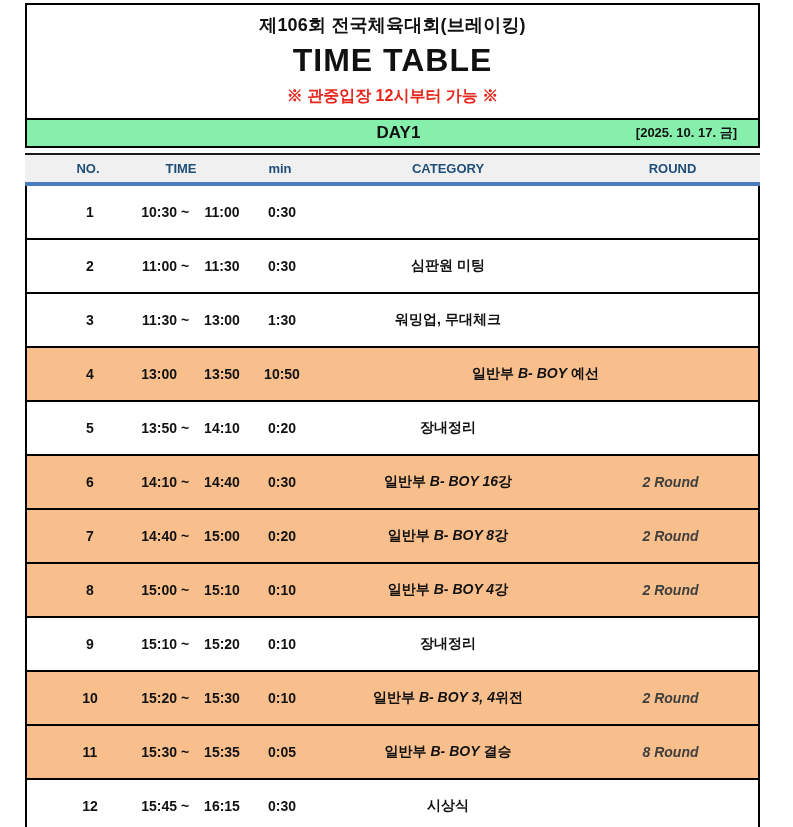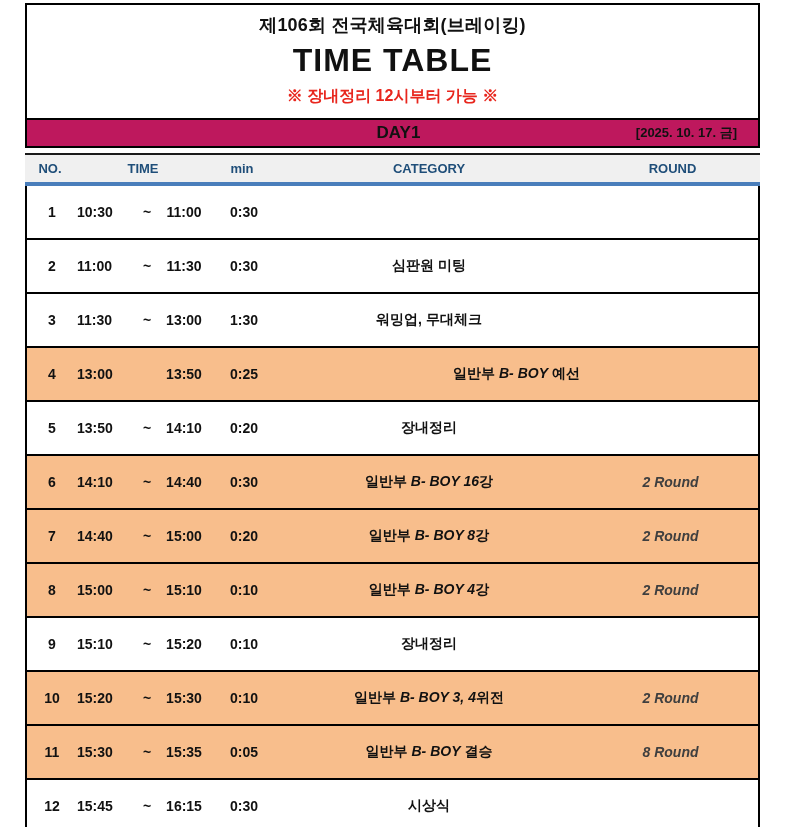--- a/index.html
+++ b/index.html
@@ -41,39 +41,39 @@
 
   
   .day-row {
     border: 2px solid #000;
     border-top: none;
     height: 26px;
     display: flex;
     align-items: center;
     justify-content: center;
     position: relative;
-    background: #be185d;
+    background: #86efac;
     padding-left: 12px;
   }
   .day-label {
     font-size: 17px;
     font-weight: bold;
   }
   .date-label {
     position: absolute;
     right: 21px;
     top: 50%;
     transform: translateY(-50%);
     font-size: 13px;
     font-weight: bold;
   }
 
   
-  .c-no    { width: 50px;  text-align: center; }
-  .c-start { width: 62px;  text-align: left; }
+  .c-no    { width: 50px;  text-align: center; padding-left: 38px; }
+  .c-start { width: 62px;  text-align: right; }
   .c-tilde { width: 16px;  text-align: center; }
   .c-end   { width: 58px;  text-align: center; }
   .c-min   { width: 62px;  text-align: center; }
   .c-cat   { flex: 1;      text-align: center; }
   .c-round { width: 175px; text-align: center; }
   .c-time  { width: 136px; text-align: center; }
 
   
   .table-header {
     margin-top: 5px;
@@ -122,21 +122,21 @@
   }
 </style>
 </head>
 <body>
 
 <div class="page">
 
   <div class="title-box">
     <div class="event-title">제106회 전국체육대회(브레이킹)</div>
     <div class="main-title">TIME TABLE</div>
-    <div class="notice">※ 장내정리 12시부터 가능 ※</div>
+    <div class="notice">※ 관중입장 12시부터 가능 ※</div>
   </div>
 
   <div class="day-row">
     <span class="day-label">DAY1</span>
     <span class="date-label">[2025. 10. 17. 금]</span>
   </div>
 
   <div class="table-header">
     <span class="c-no">NO.</span>
     <span class="c-time">TIME</span>
@@ -170,21 +170,21 @@
     <span class="c-end">13:00</span>
     <span class="c-min">1:30</span>
     <span class="c-cat"><span>워밍업, 무대체크</span><span class="bboy"></span><span></span></span>
     <span class="c-round"></span>
   </div>
       <div class="row hl">
     <span class="c-no">4</span>
     <span class="c-start">13:00</span>
     <span class="c-tilde"></span>
     <span class="c-end">13:50</span>
-    <span class="c-min">0:25</span>
+    <span class="c-min">10:50</span>
     <span class="c-cat"><span>일반부 </span><span class="bboy">B- BOY</span><span> 예선</span></span>
   </div>
       <div class="row">
     <span class="c-no">5</span>
     <span class="c-start">13:50</span>
     <span class="c-tilde">~</span>
     <span class="c-end">14:10</span>
     <span class="c-min">0:20</span>
     <span class="c-cat"><span>장내정리</span><span class="bboy"></span><span></span></span>
     <span class="c-round"></span>

